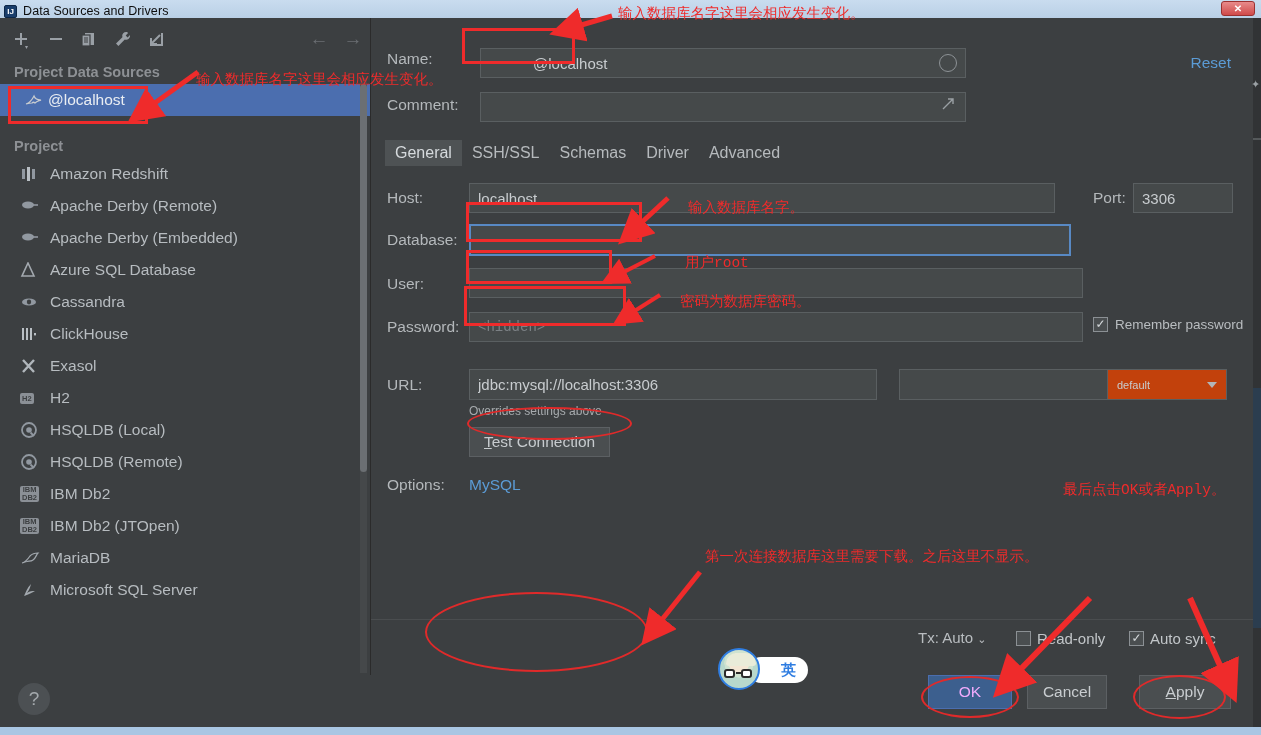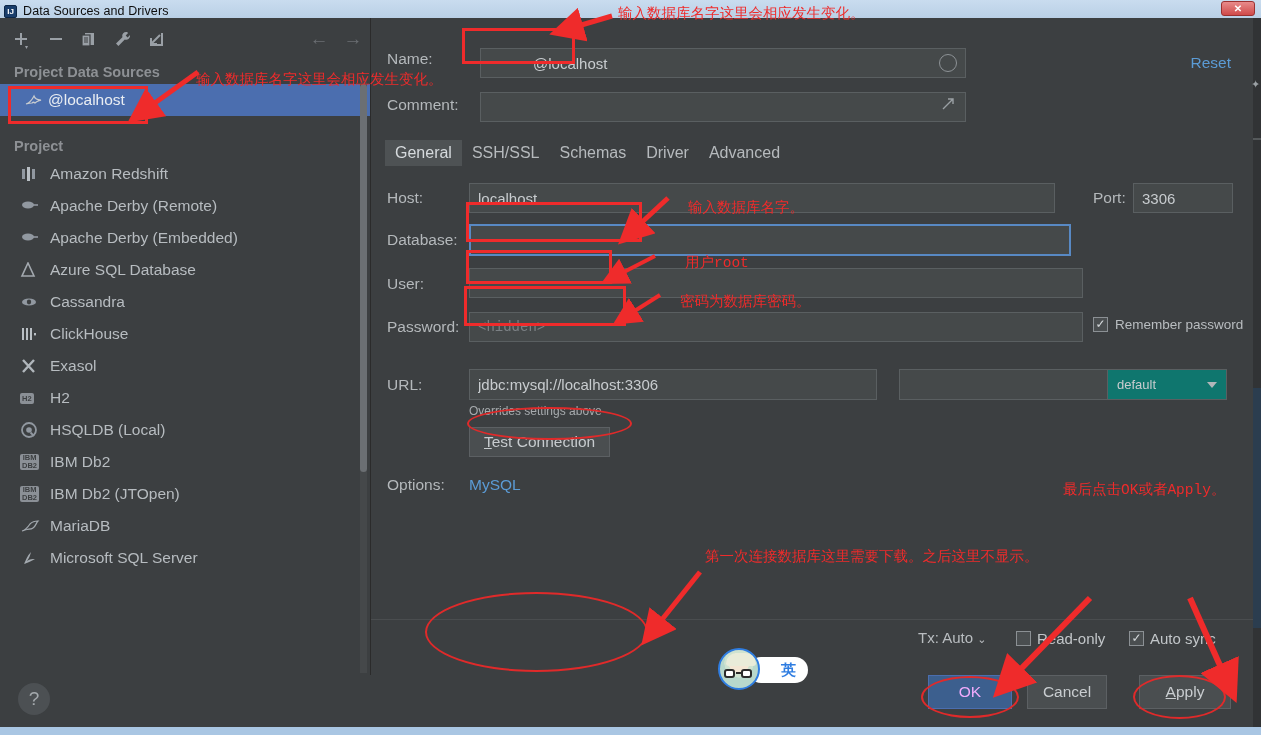--- a/index.html
+++ b/index.html
@@ -170,22 +170,22 @@
   }
   .cbx {
     width:15px; height:15px; border:1px solid #8b9094; background:#4a4e50;
     color:#d5d9dc; font-size:12px; line-height:13px; text-align:center;
   }
   .cbx.off { color:transparent; }
   .remember-lbl { color:#b9bdc0; font-size:13.5px; }
 
   .default-sel {
     position:absolute; left:736px; top:351px; width:120px; height:31px;
-    background:#0f766e; border:1px solid #5a5f61; color:#c8cccf;
-    font-size:13px; display:flex; align-items:center; padding-left:9px; cursor:pointer;
+    background:#c2410c; border:1px solid #5a5f61; color:#c8cccf;
+    font-size:11px; display:flex; align-items:center; padding-left:9px; cursor:pointer;
   }
   .caret {
     position:absolute; right:9px; top:12px;
     border-left:5px solid transparent; border-right:5px solid transparent;
     border-top:6px solid #b2b6b9;
   }
 
   .overrides {
     position:absolute; left:98px; top:386px; color:#a7abae; font-size:12px;
   }
@@ -413,20 +413,30 @@
       </div>
       <div class="drv-row">
         <span class="drv-ico">
           <svg width="18" height="18" viewBox="0 0 18 18">
               <circle cx="9" cy="9" r="7" fill="none" stroke="#9198a0" stroke-width="1.8"></circle>
               <circle cx="9" cy="9" r="2.8" fill="#9198a0"></circle>
               <path d="M10.5 11.5 L14 15" stroke="#9198a0" stroke-width="1.8"></path>
             </svg>
         </span>
         <span>HSQLDB (Local)</span>
+      </div>
+      <div class="drv-row">
+        <span class="drv-ico">
+          <svg width="18" height="18" viewBox="0 0 18 18">
+              <circle cx="9" cy="9" r="7" fill="none" stroke="#9198a0" stroke-width="1.8"></circle>
+              <circle cx="9" cy="9" r="2.8" fill="#9198a0"></circle>
+              <path d="M10.5 11.5 L14 15" stroke="#9198a0" stroke-width="1.8"></path>
+            </svg>
+        </span>
+        <span>HSQLDB (Remote)</span>
       </div>
       <div class="drv-row">
         <span class="drv-ico">
           <span class="badge-ico two" style="padding:0 2px">IBM<br>DB2</span>
         </span>
         <span>IBM Db2</span>
       </div>
       <div class="drv-row">
         <span class="drv-ico">
           <span class="badge-ico two" style="padding:0 2px">IBM<br>DB2</span>

